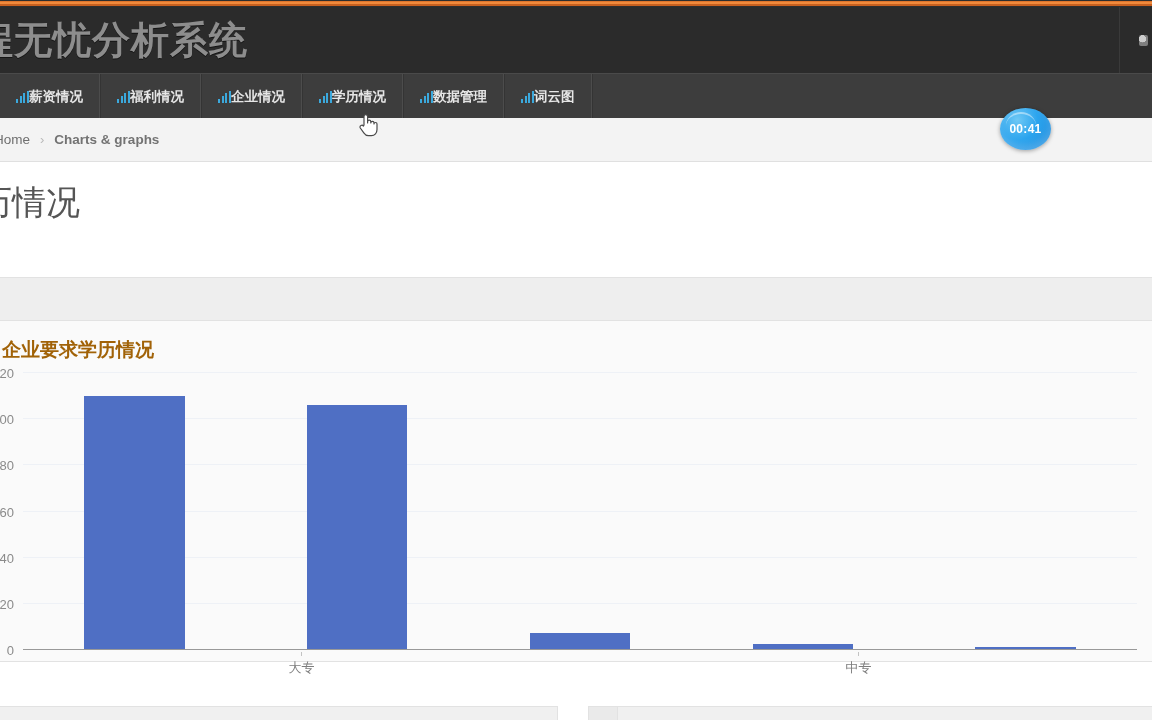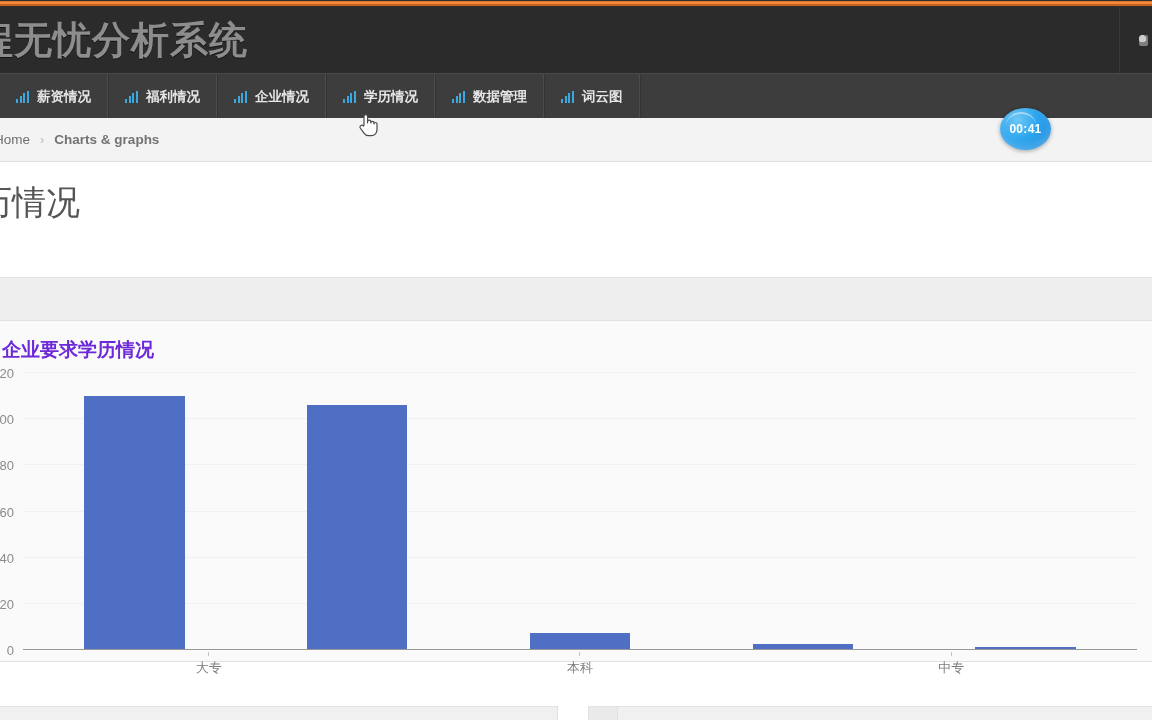--- a/index.html
+++ b/index.html
@@ -41,21 +41,21 @@
   }
 
   
   .navbar{
     position:absolute;left:0;top:73px;width:1152px;height:45px;
     background:#3d3d3d;
     border-top:1px solid #4a4a4a;
     display:flex;align-items:stretch;
   }
   .nav-item{
-    display:flex;align-items:center;gap:8px;
+    display:flex;align-items:center;gap:0;
     padding:0 16px;
     border-right:1px solid #4c4c4c;
     border-left:1px solid #343434;
     color:#e6e6e6;
     font-size:13.5px;font-weight:bold;
     white-space:nowrap;
     cursor:pointer;
   }
   .nav-item:first-child{border-left:none;}
   .nav-icon{
@@ -100,21 +100,21 @@
     padding:0 16px;
     background:#eeeeee;
     border-bottom:1px solid #e2e2e2;
     font-size:13.5px;color:#5c5c5c;
   }
   .panel-body{
     position:relative;height:340px;background:#fafafa;
   }
   .chart-title{
     position:absolute;left:45px;top:16px;
-    font-size:19px;font-weight:bold;color:#6d28d9;
+    font-size:19px;font-weight:bold;color:#a16207;
     white-space:nowrap;
   }
 
   
   .chart{
     position:absolute;left:0;top:0;width:1196px;height:340px;
   }
   .plot{
     position:absolute;left:66px;top:52px;right:16px;height:277px;
   }
@@ -312,21 +312,20 @@
               <div class="bar-slot">
                 <div class="bar" style="height: 1.66667%; background: rgb(79, 111, 196);"></div>
               </div>
               <div class="bar-slot">
                 <div class="bar" style="height: 0.833333%; background: rgb(79, 111, 196);"></div>
               </div>
             </div>
           <div class="axis-line"></div>
           <div class="xticks" id="xticks">
               <div class="xtick"><span class="tickmark"></span>大专</div>
-              <div class="xtick"><span class="tickmark"></span>本科</div>
               <div class="xtick"><span class="tickmark"></span>中专</div>
             </div>
         </div>
       </div>
     </div>
   </div>
 
   <div class="stub stub-left"></div>
   <div class="stub stub-right">
     <div class="stub-cell"></div>

